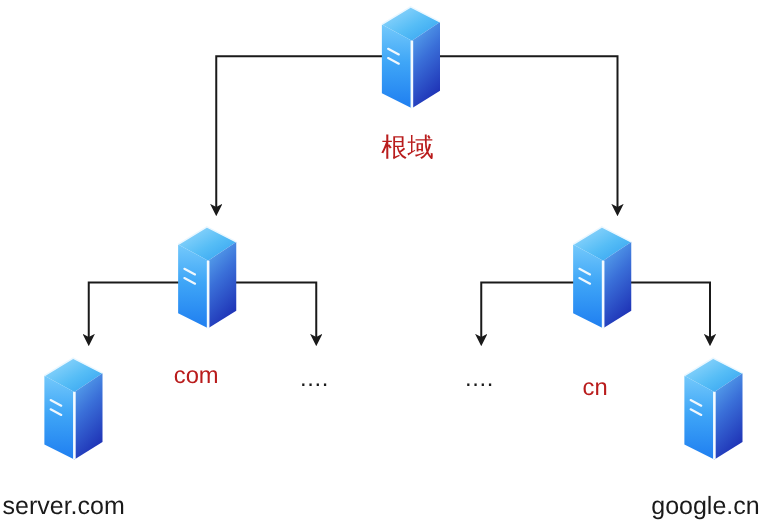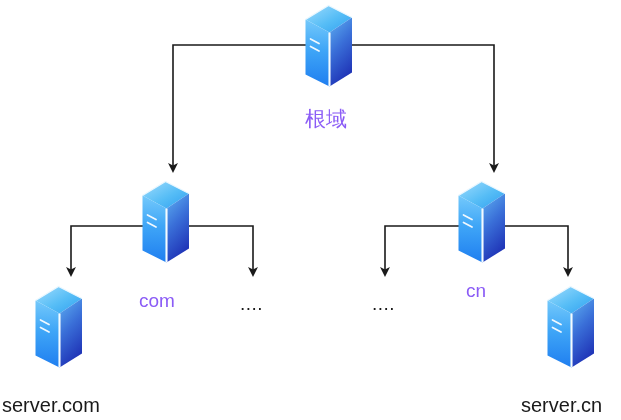--- a/index.html
+++ b/index.html
@@ -21,21 +21,21 @@
     position: absolute;
     left: 0;
     top: 0;
     width: 621px;
     height: 420px;
   }
   .node-label {
     position: absolute;
     font-family: "Liberation Sans", sans-serif;
     font-size: 19px;
-    color: #8b5cf6;
+    color: #b91c1c;
     white-space: nowrap;
     line-height: 1;
   }
   .node-label.cjk {
     font-size: 21px;
   }
   .leaf-label {
     position: absolute;
     font-family: "Liberation Sans", sans-serif;
     font-size: 20px;
@@ -131,19 +131,19 @@
   </svg>
 
   <div class="node-label cjk" style="left:305px; top:108px;">根域</div>
 
   <div class="node-label" style="left:139px; top:291px;">com</div>
 
   <div class="dots-label" style="left:240px; top:294px;">....</div>
 
   <div class="dots-label" style="left:372px; top:294px;">....</div>
 
-  <div class="node-label" style="left:466px; top:281px;">cn</div>
+  <div class="node-label" style="left:466px; top:301px;">cn</div>
 
   <div class="leaf-label" style="left:2px; top:395px;">server.com</div>
 
-  <div class="leaf-label" style="left:521px; top:395px;">server.cn</div>
+  <div class="leaf-label" style="left:521px; top:395px;">google.cn</div>
 
 </div>
 
 </body></html>

